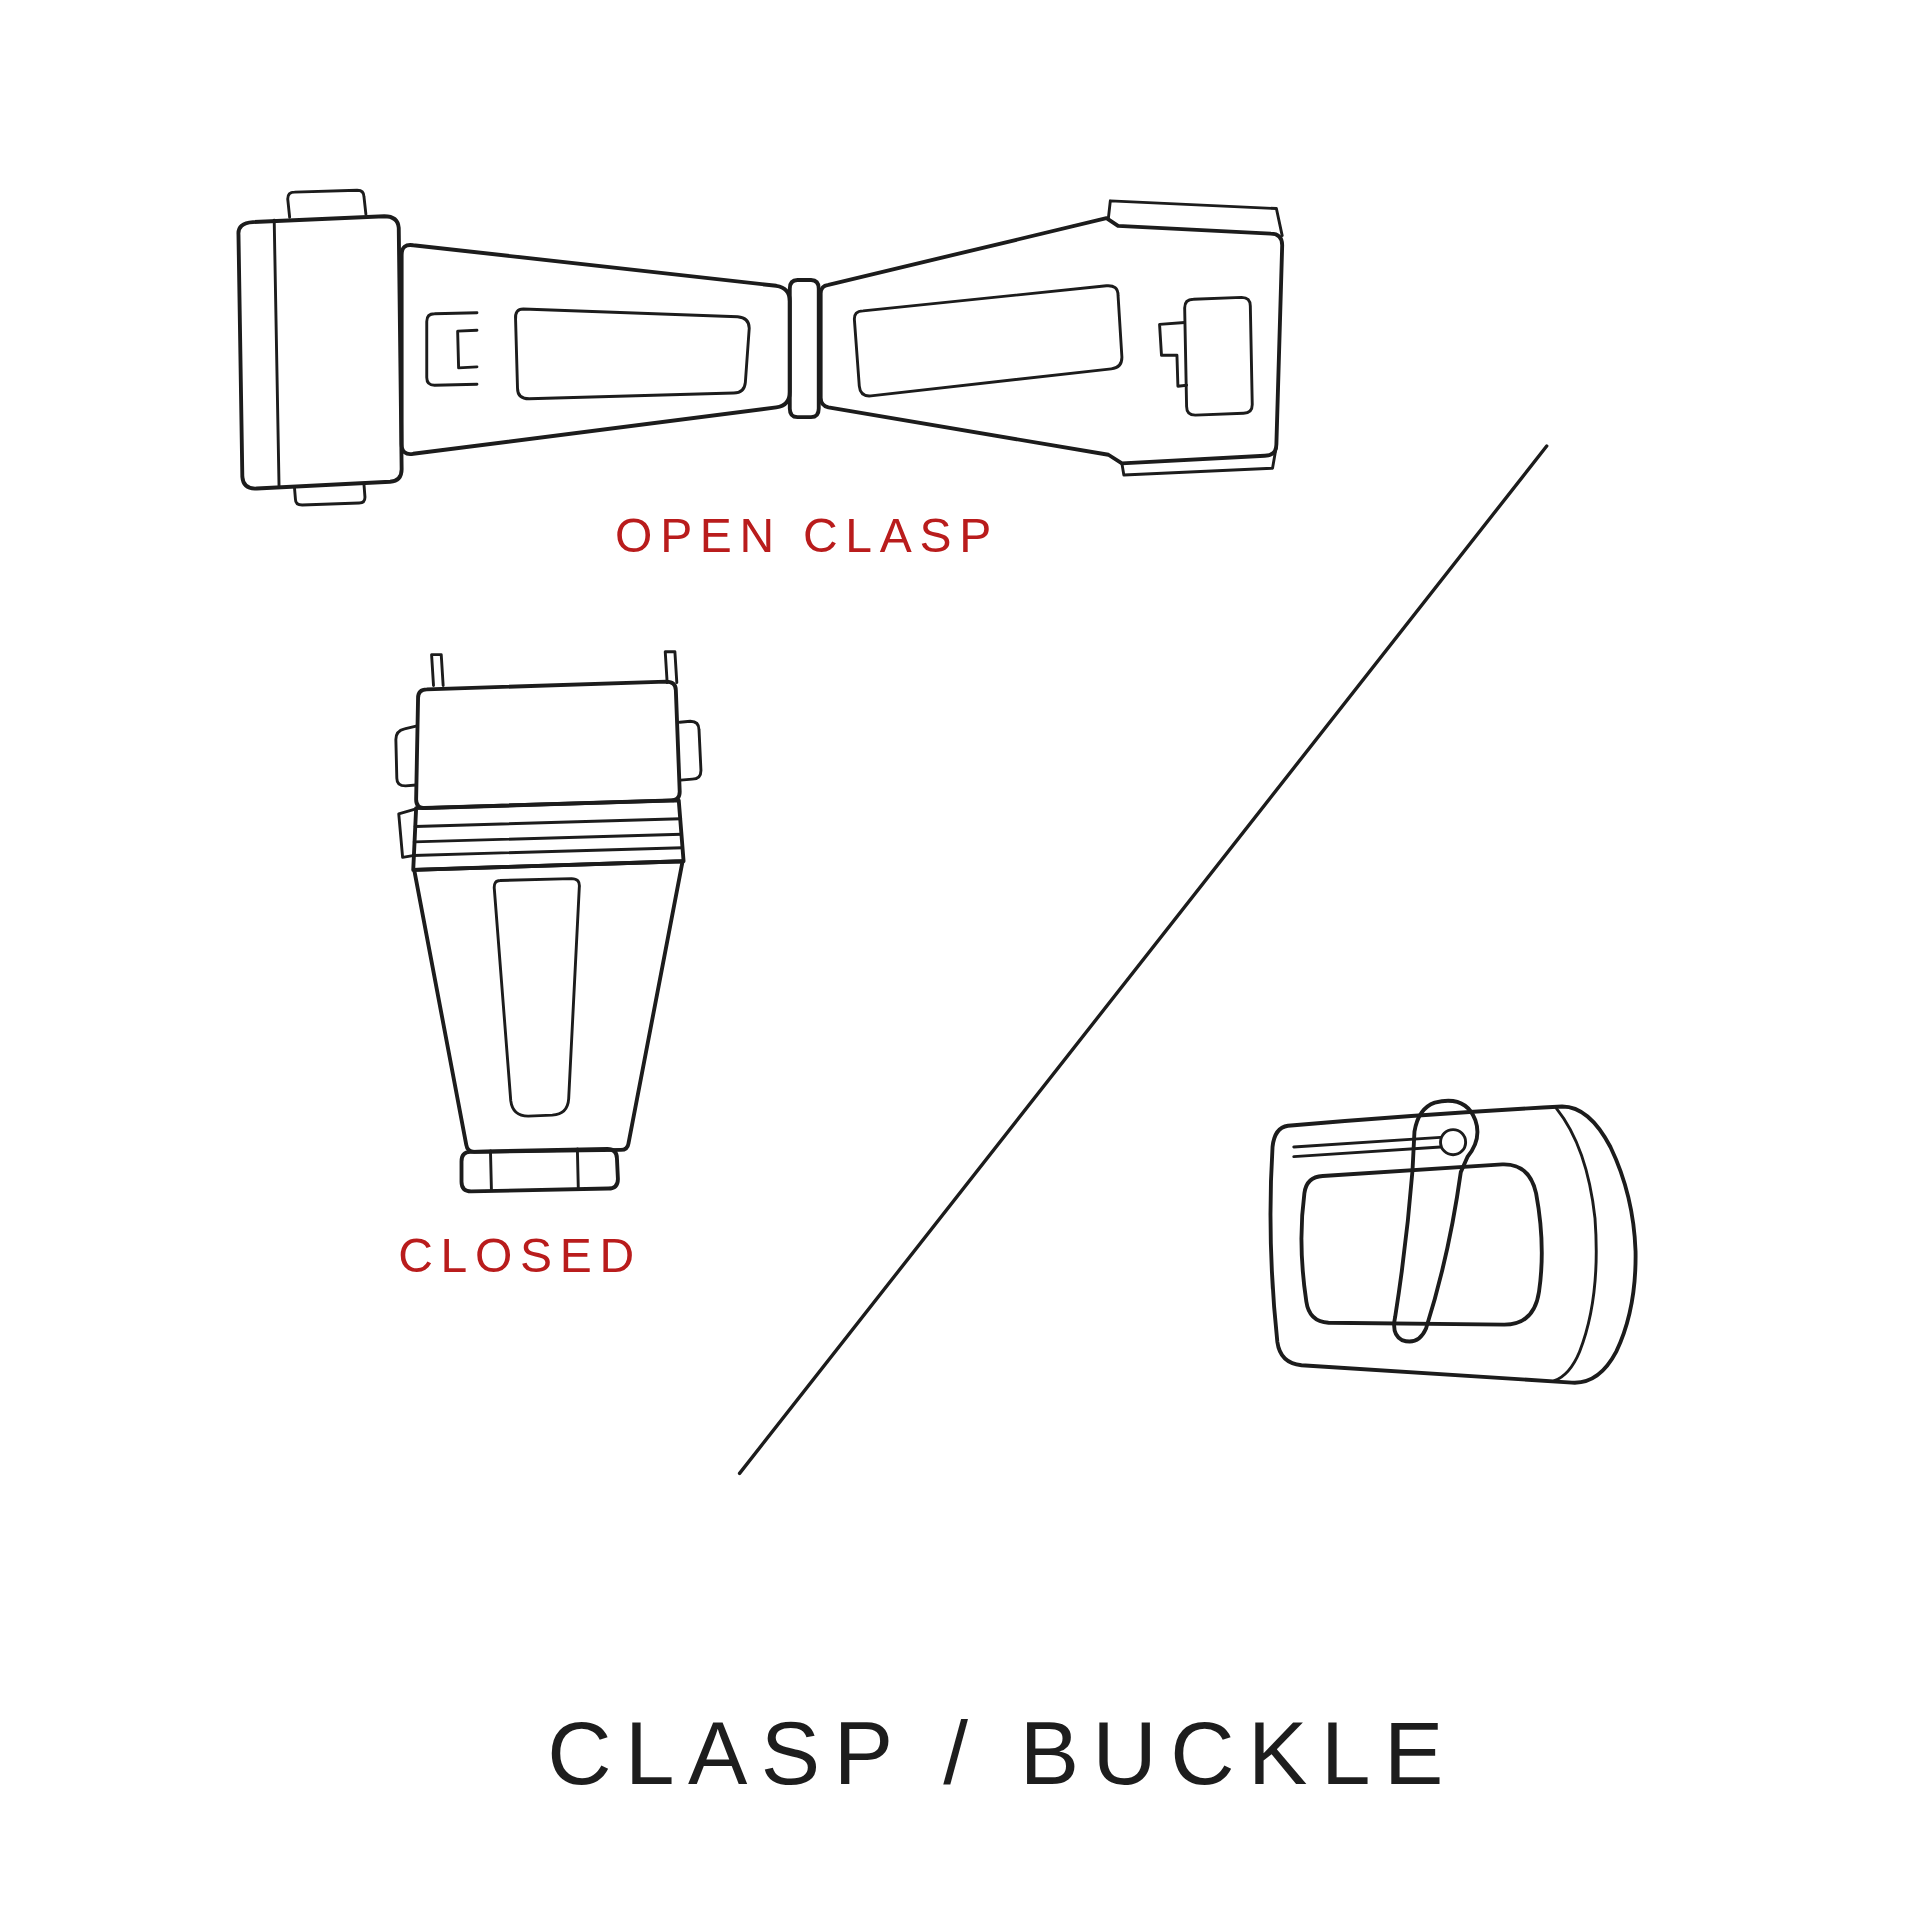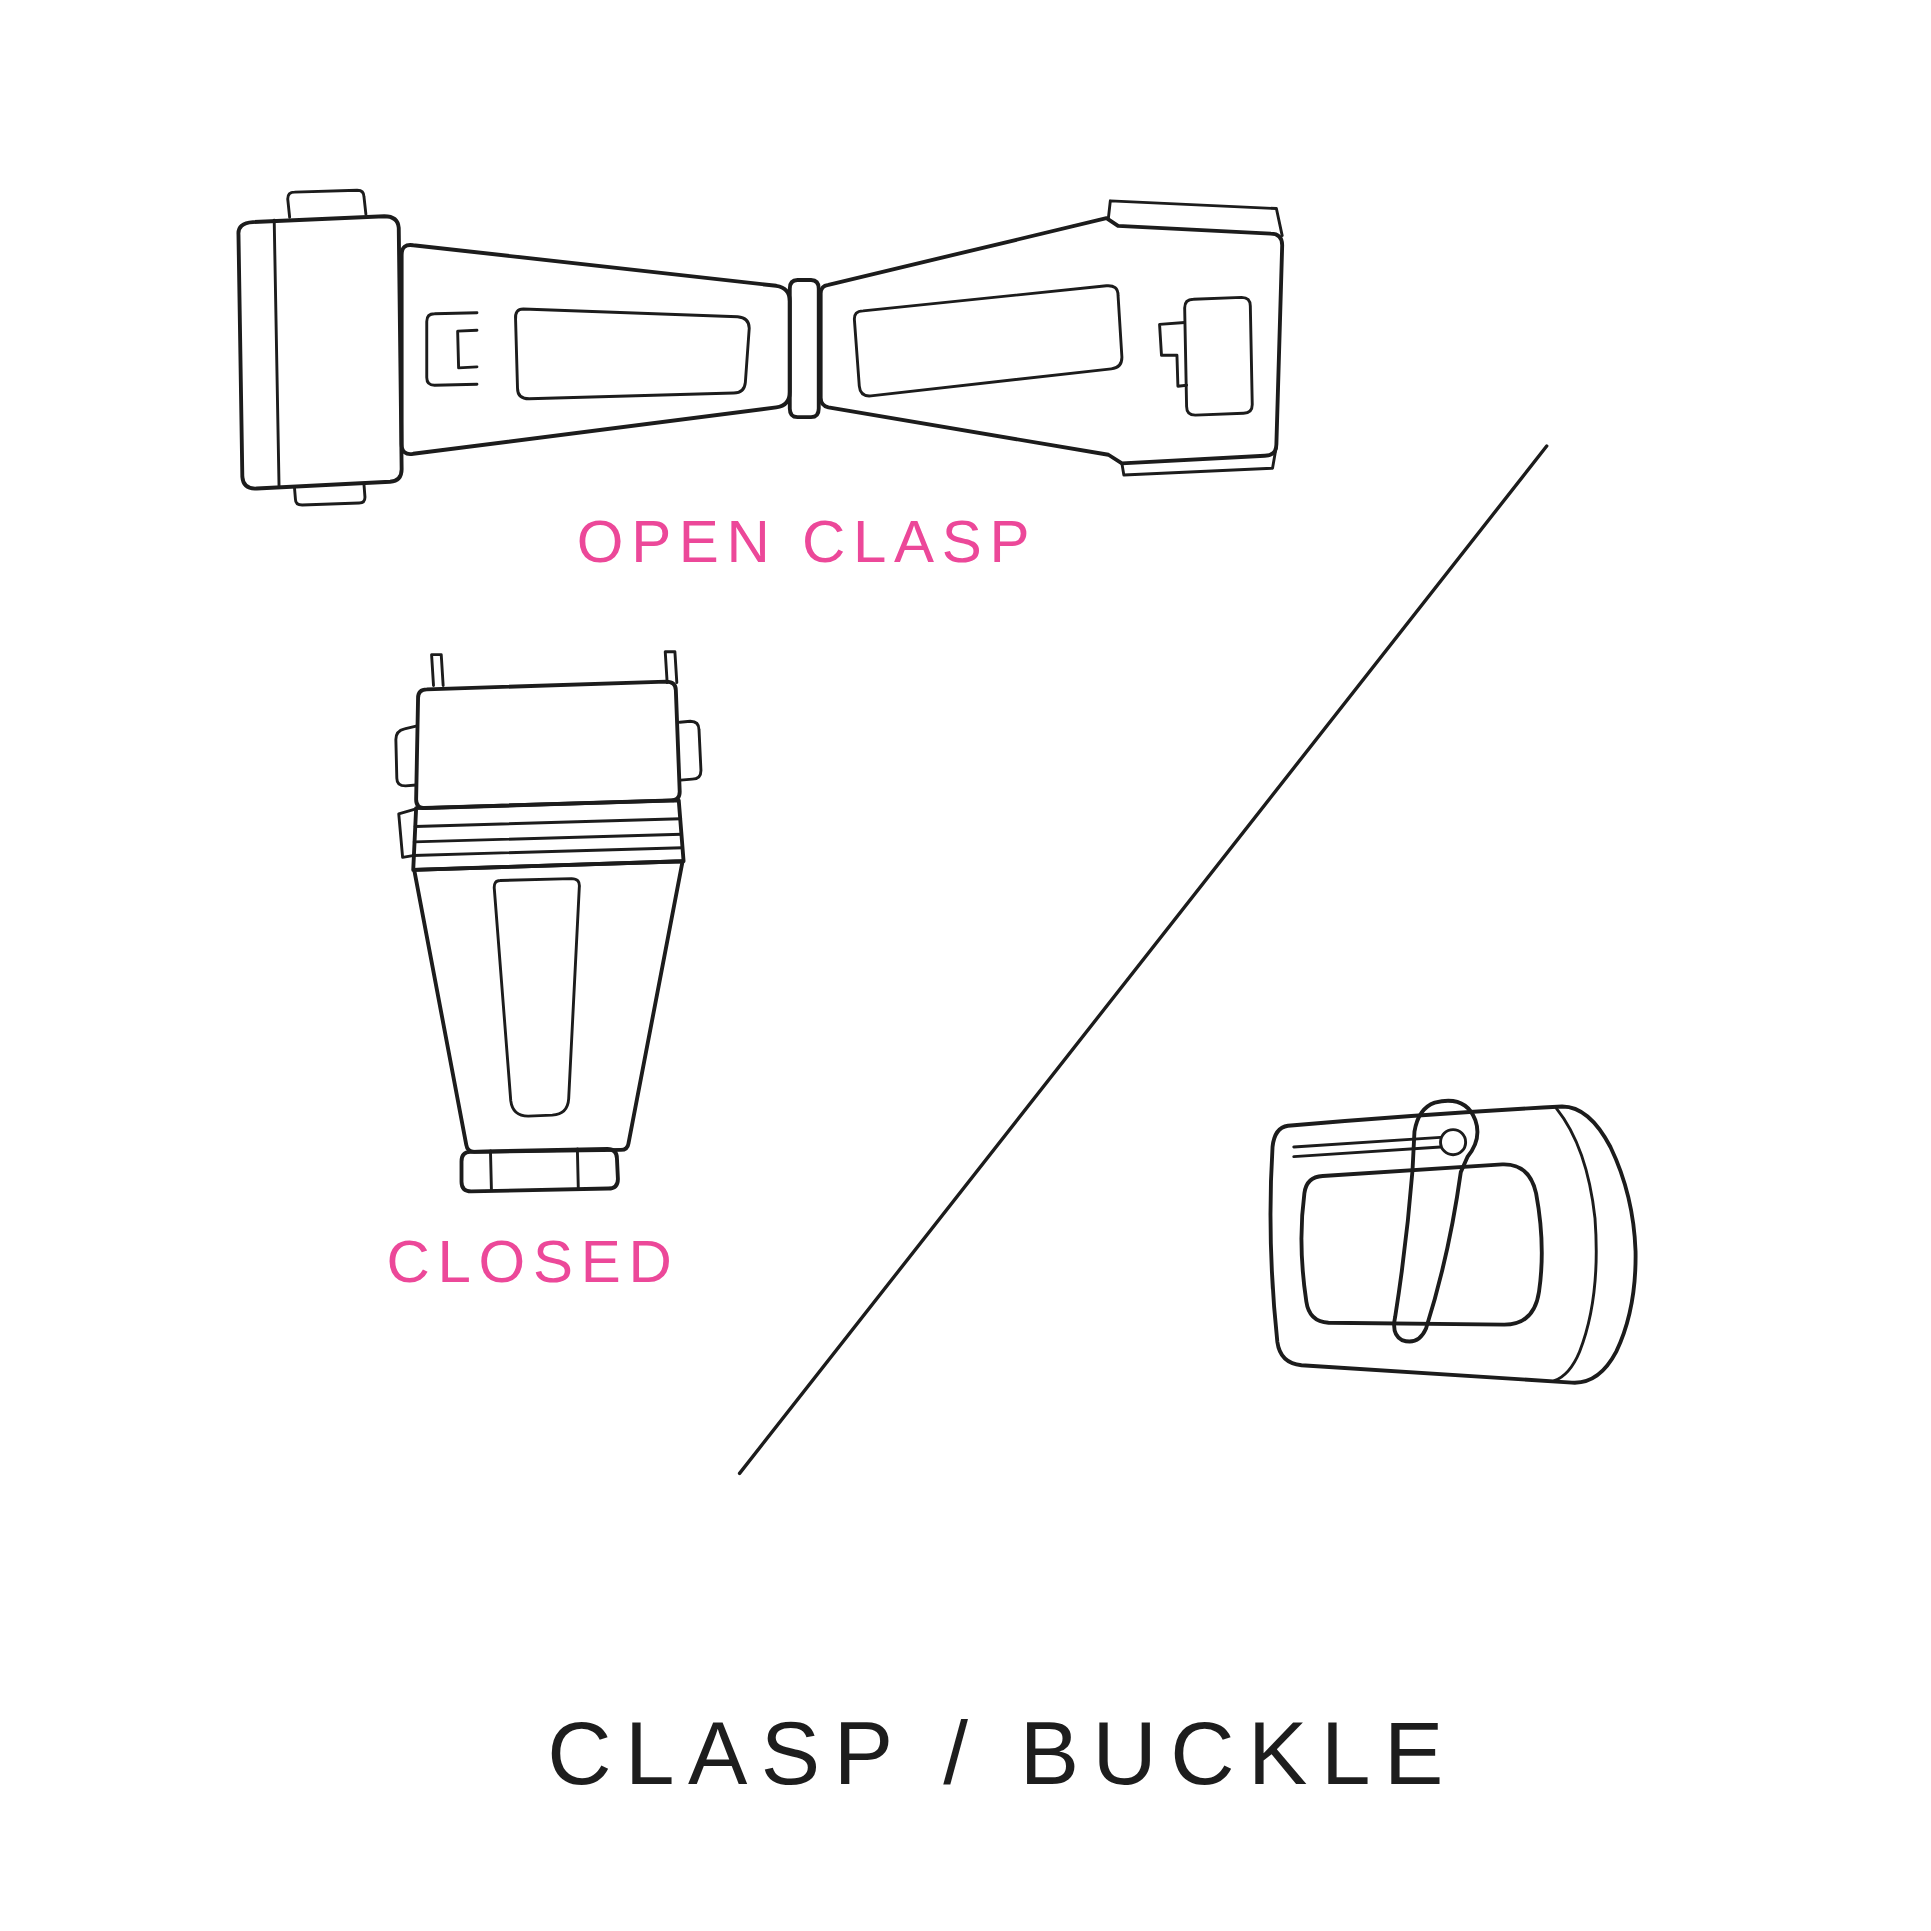--- a/index.html
+++ b/index.html
@@ -27,22 +27,22 @@
     stroke: #1c1c1c;
     stroke-linejoin: round;
     stroke-linecap: round;
   }
   .w4 { stroke-width: 4; }
   .w3 { stroke-width: 3; }
   .label {
     position: absolute;
     transform: translateX(-50%);
     white-space: nowrap;
-    color: #ec4899;
-    font-size: 60px;
+    color: #b91c1c;
+    font-size: 48px;
     font-weight: 400;
     letter-spacing: 7.7px;
     line-height: 1;
   }
   .title {
     position: absolute;
     transform: translateX(-50%);
     white-space: nowrap;
     color: #1d1d1d;
     font-size: 89px;
@@ -109,18 +109,18 @@
       <path class="w4" d="M 1370 1218 L 1556 1206 Q 1584 1205 1591 1236 Q 1601 1290 1594 1338 Q 1589 1372 1558 1372 L 1376 1370 Q 1356 1369 1353 1348 Q 1344 1288 1351 1236 Q 1353 1219 1370 1218 Z"></path>
       <path class="w3" d="M 1340 1188 L 1492 1178"></path>
       <path class="w3" d="M 1340 1198 L 1492 1188"></path>
       <circle class="w3" cx="1505" cy="1183" r="13"></circle>
       <path class="w4" d="M 1486 1142 Q 1518 1134 1528 1160 Q 1535 1180 1520 1198 L 1513 1214 Q 1501 1300 1477 1376 Q 1469 1394 1452 1388 Q 1441 1382 1445 1364 Q 1457 1288 1463 1212 L 1465 1172 Q 1469 1148 1486 1142 Z"></path>
     </g>
   </svg>
 
   <div class="label" style="left: 807px; top: 512px;">OPEN CLASP</div>
 
-  <div class="label" style="left: 533px; top: 1232px;">CLOSED</div>
+  <div class="label" style="left: 520px; top: 1232px;">CLOSED</div>
 
   <div class="title" style="left: 966px; top: 1709px;">CLASP / BUCKLE</div>
 
 </div>
 
 
 </body></html>

